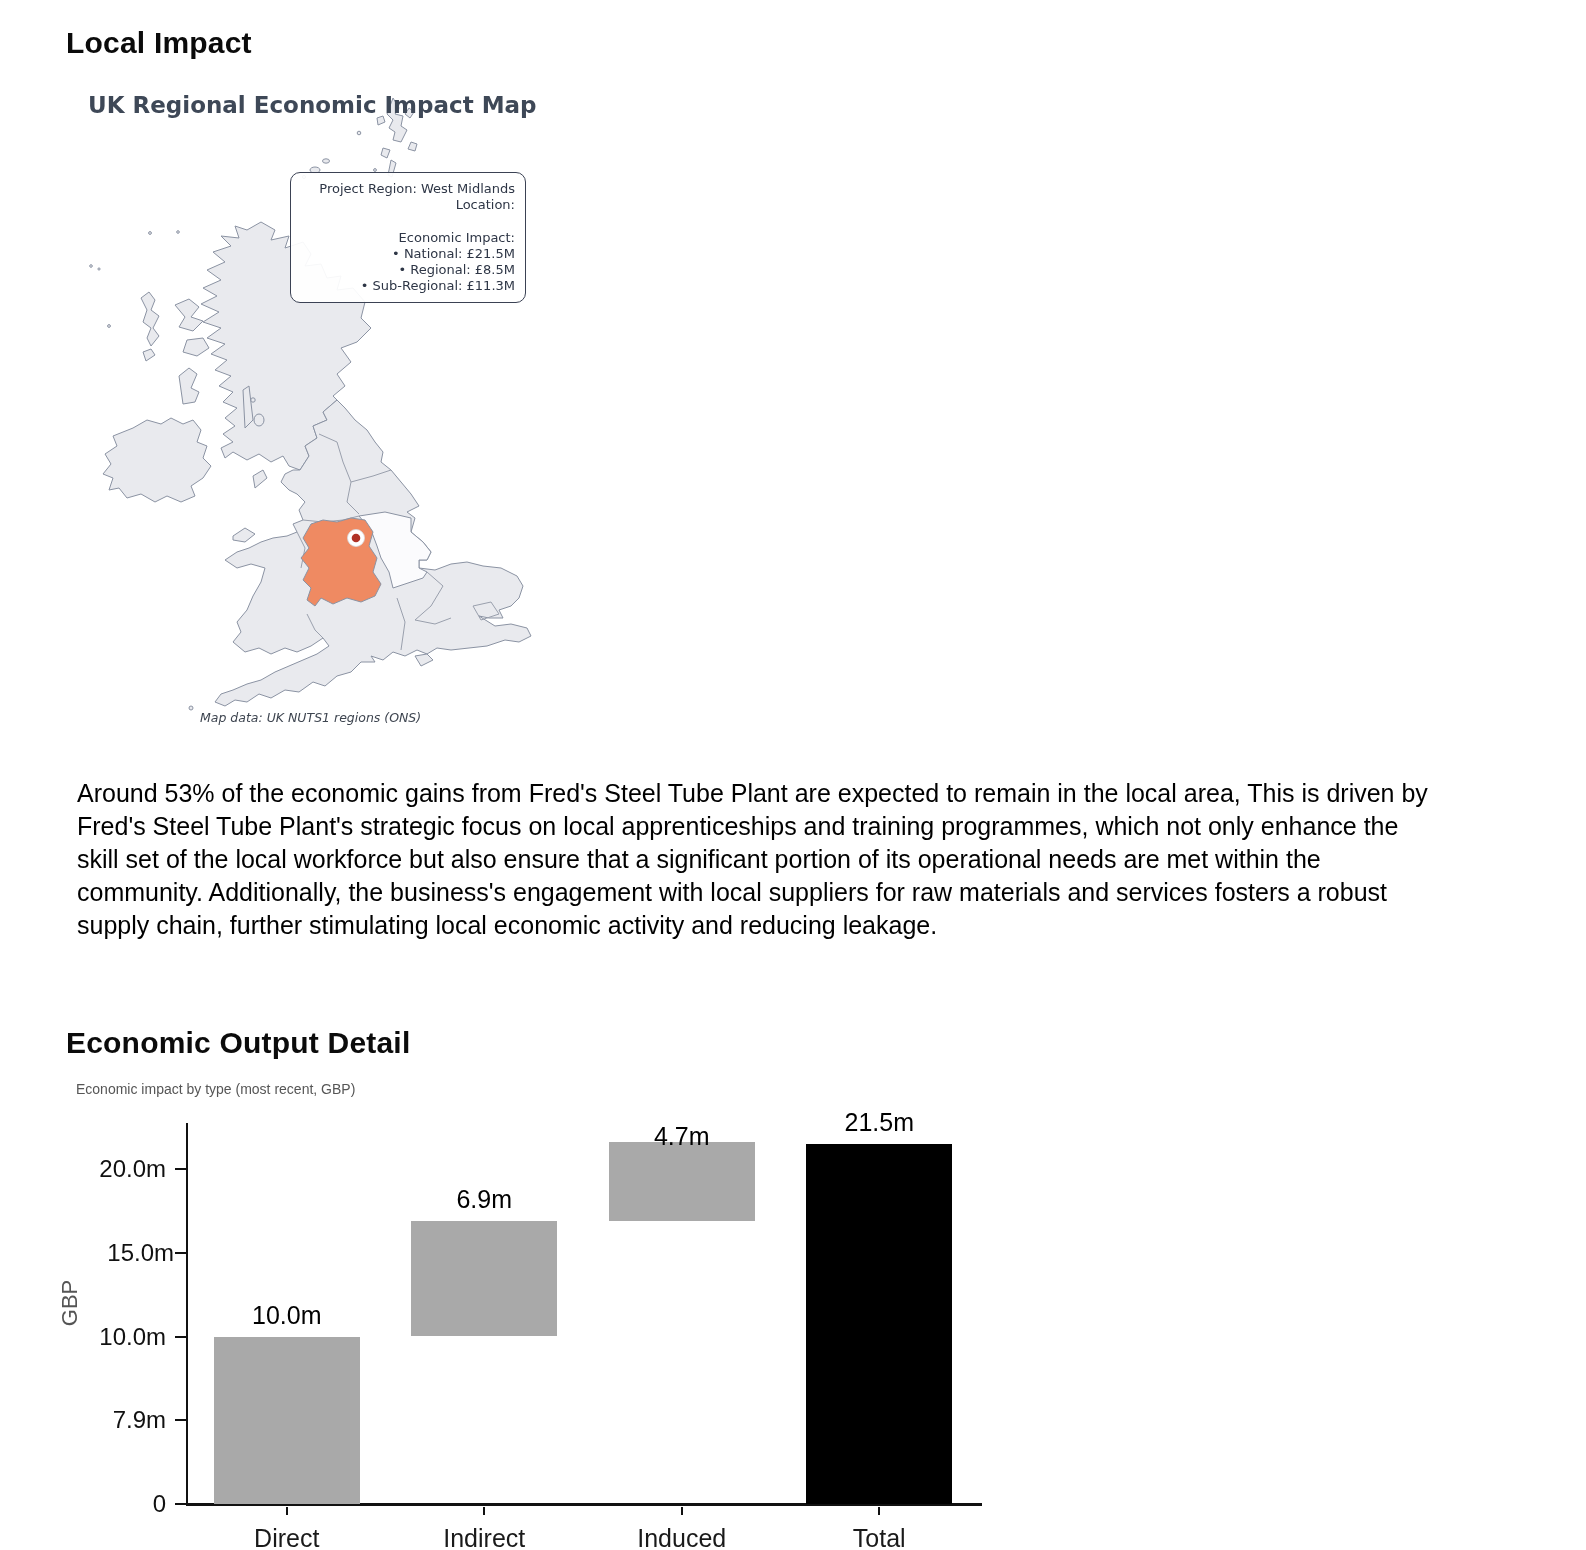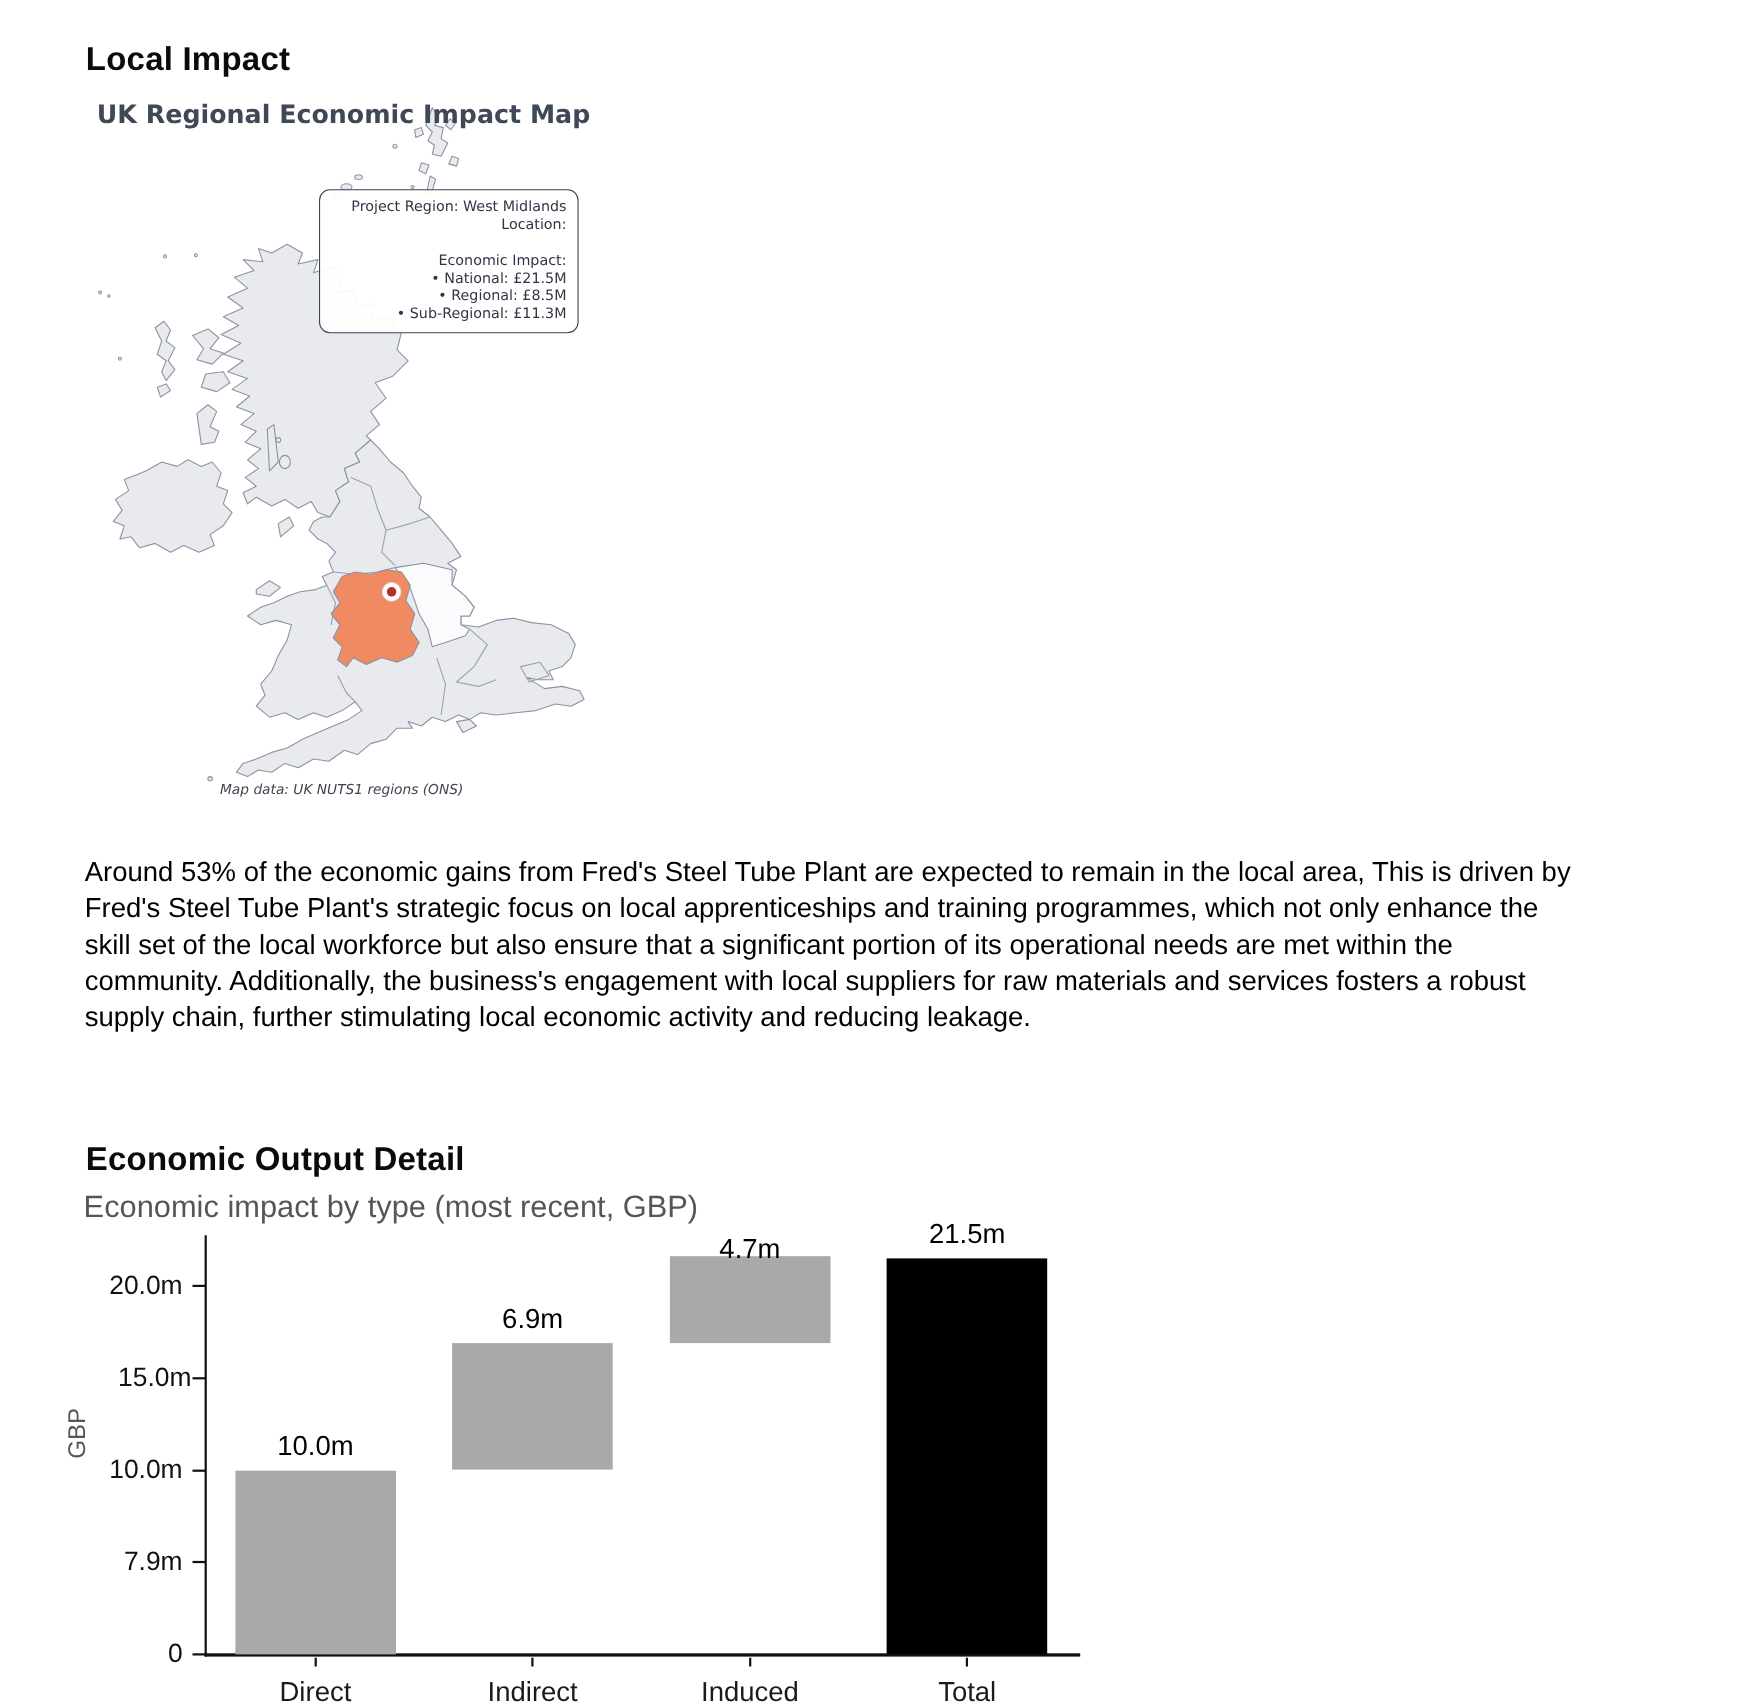--- a/index.html
+++ b/index.html
@@ -1,31 +1,31 @@
 <!DOCTYPE html>
 <html><head>
 <meta charset="utf-8">
 <style>
   html,body{margin:0;padding:0;background:#fff;}
   .page{position:relative;width:1586px;height:1550px;overflow:hidden;background:#fff;
         font-family:"Liberation Sans",sans-serif;color:#000;}
-  h1.sec{position:absolute;margin:12px;font-size:30px;font-weight:bold;color:#0b0b0b;letter-spacing:.2px;}
+  h1.sec{position:absolute;margin:0;font-size:30px;font-weight:bold;color:#0b0b0b;letter-spacing:.2px;}
   .map-title{position:absolute;left:88px;top:92px;font-family:"DejaVu Sans",sans-serif;
              font-weight:bold;font-size:23px;color:#3e4857;z-index:2;}
   .map-svg{position:absolute;left:75px;top:90px;width:465px;height:640px;z-index:1;}
   .tooltip{position:absolute;left:290px;top:172px;width:214px;z-index:3;
            font-family:"DejaVu Sans",sans-serif;font-size:13px;line-height:16.2px;
            color:#2e3646;text-align:right;white-space:pre-line;
            background:rgba(255,255,255,.93);border:1.6px solid #3b4254;border-radius:10px;
            padding:8px 10px 8px 10px;}
   .map-caption{position:absolute;left:200px;top:710px;z-index:2;font-family:"DejaVu Sans",sans-serif;
                font-style:italic;font-size:12.5px;color:#3e4550;}
   .body-par{position:absolute;left:66px;top:766px;width:1470px;margin:11px;font-size:25px;
             line-height:33px;white-space:pre-line;color:#000;}
-  .chart-subtitle{position:absolute;left:76px;top:1081px;font-size:28px;color:#565656;}
+  .chart-subtitle{position:absolute;left:76px;top:1081px;font-size:14px;color:#565656;}
   .ylab{position:absolute;left:40px;top:1290px;width:60px;font-size:22px;color:#555;
         transform:rotate(-90deg);transform-origin:center;text-align:center;}
   .spine{position:absolute;background:#111;}
   .ytick-line{position:absolute;background:#111;height:2px;width:12px;}
   .ytick-label{position:absolute;width:100px;text-align:right;font-size:24px;color:#111;}
   .bar{position:absolute;}
   .bar-label{position:absolute;width:170px;text-align:center;font-size:25px;color:#000;}
   .xtick-line{position:absolute;background:#111;width:2px;height:8px;}
   .xtick-label{position:absolute;width:190px;text-align:center;font-size:25px;color:#1a1a1a;}
 </style>

